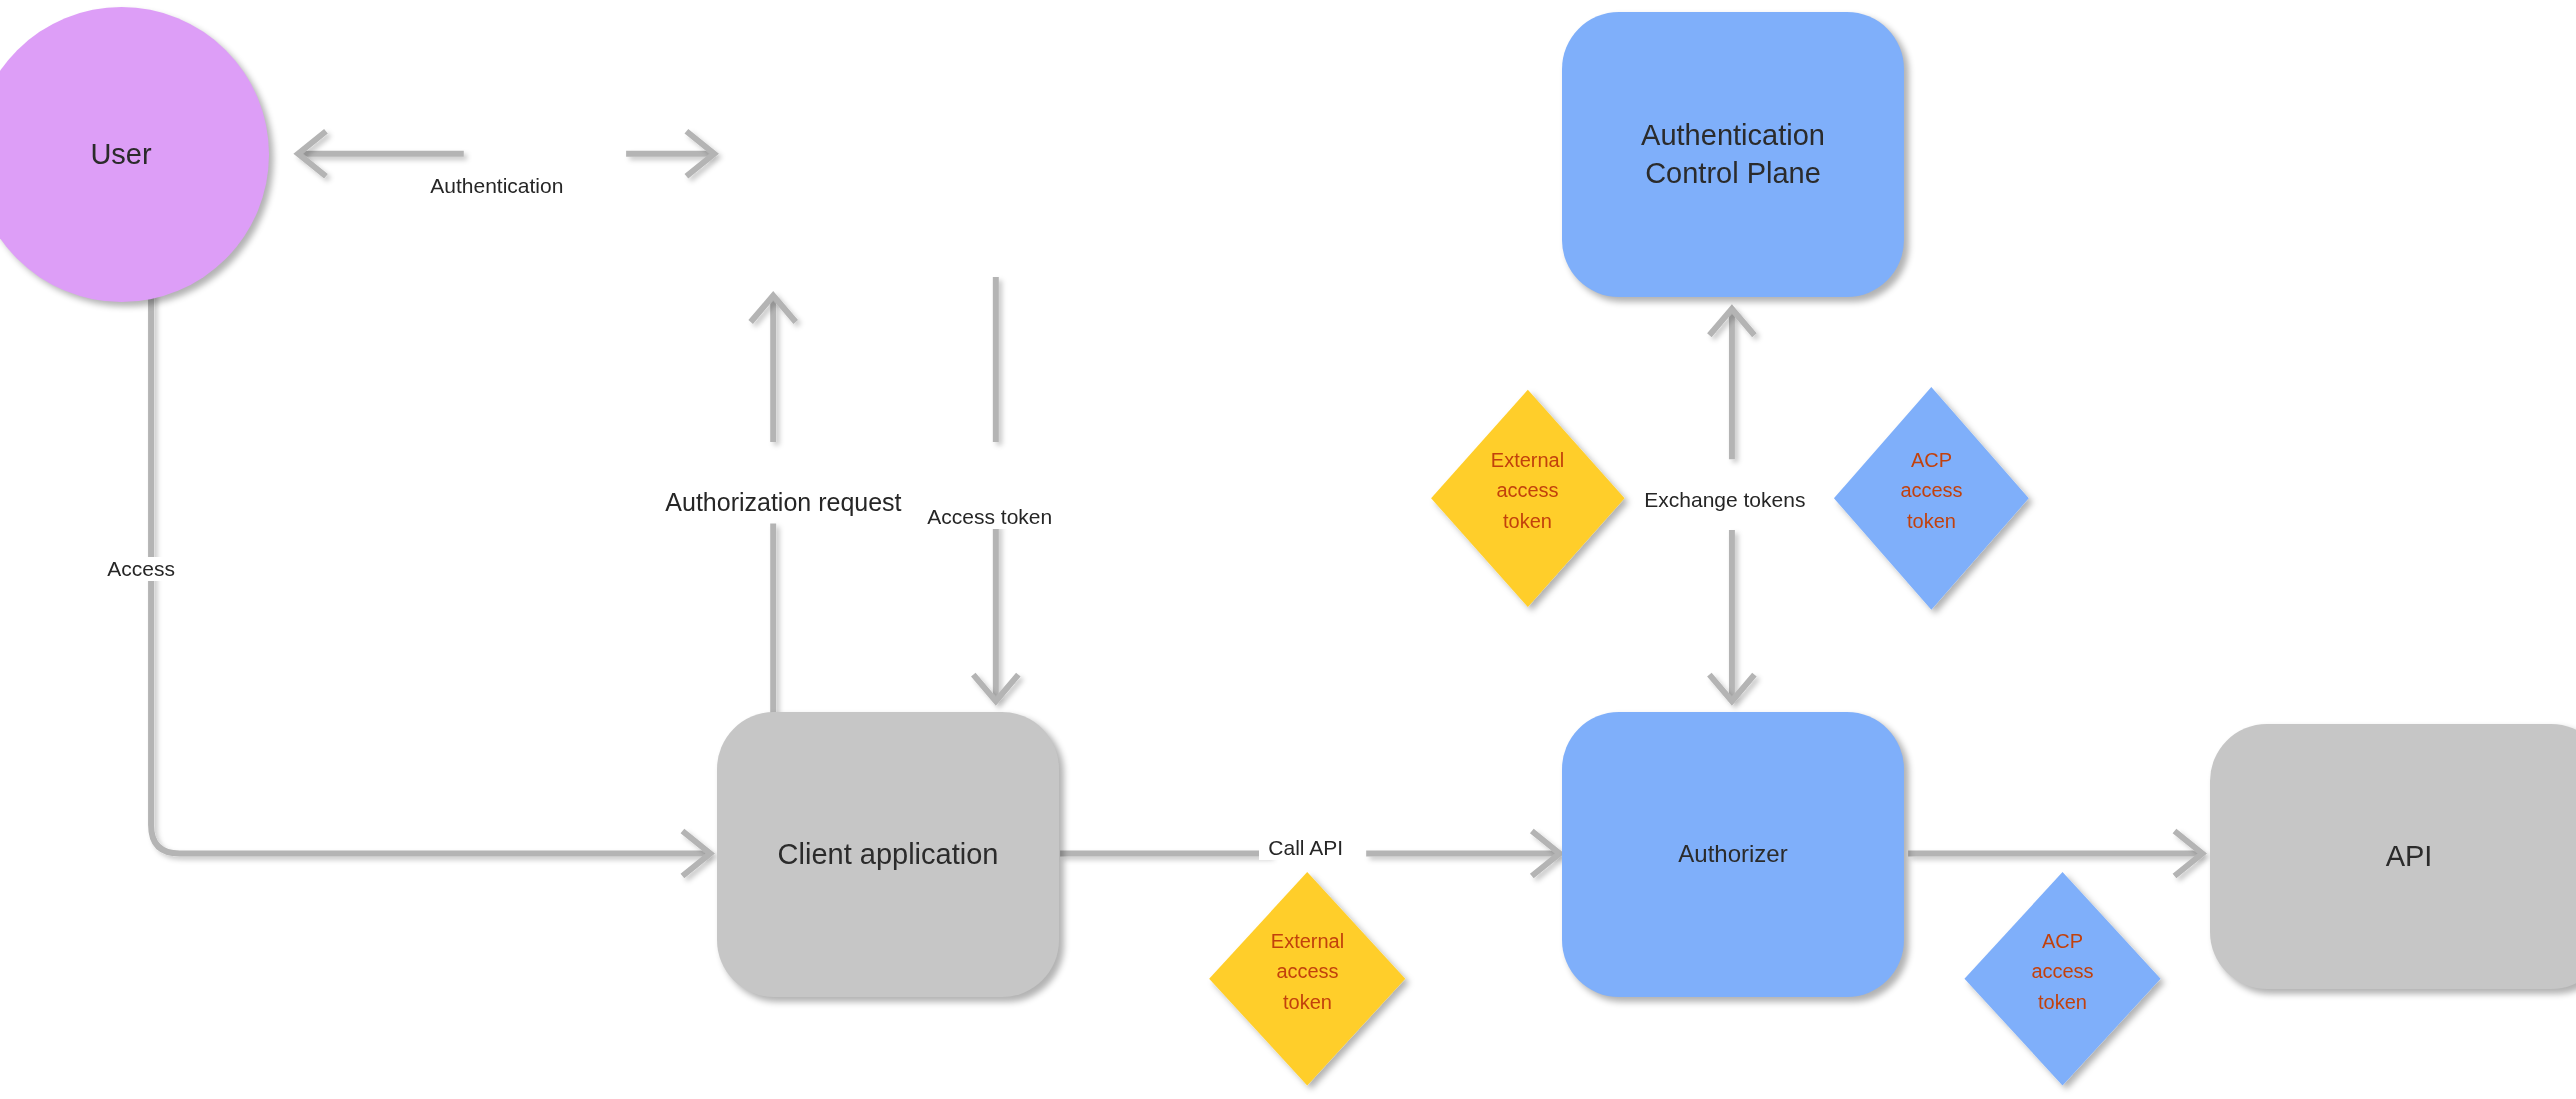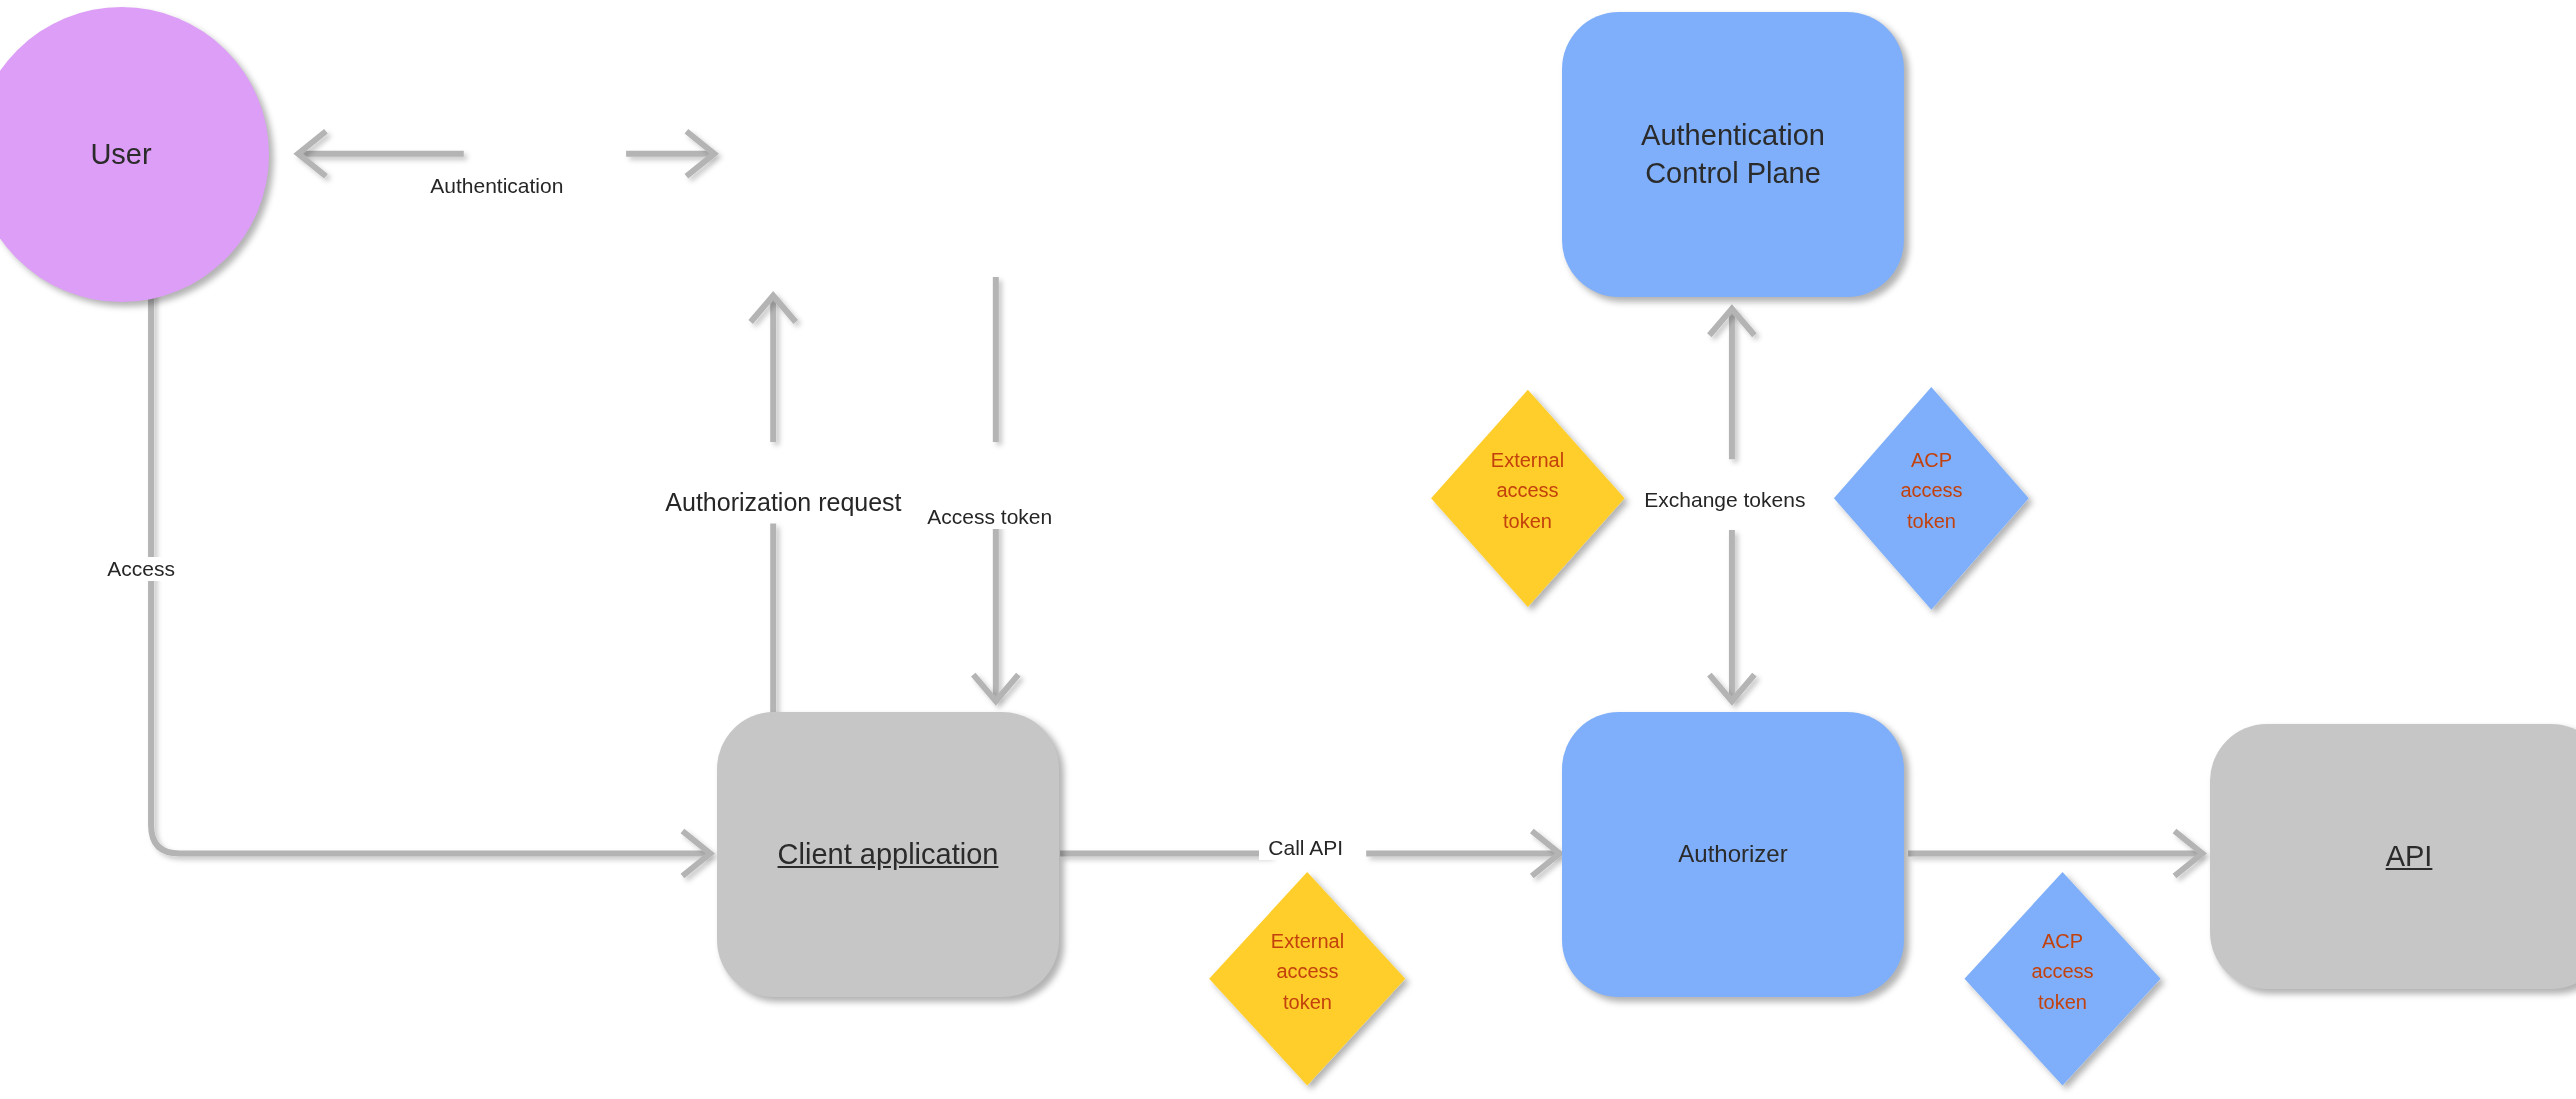--- a/index.html
+++ b/index.html
@@ -10,21 +10,21 @@
 
   .node { position:absolute; display:flex; align-items:center; justify-content:center;
           text-align:center; box-sizing:border-box; }
   .node .node-label { position:relative; z-index:2; line-height:1.28; white-space:pre-line; }
 
   .rrect { border-radius:57px; box-shadow:4.6px 4.6px 6px rgba(0,0,0,0.30); }
   .ellipse { border-radius:50%; box-shadow:4.6px 4.6px 6px rgba(0,0,0,0.30); }
 
   .node-yellow { background:#FFCE2B; }
   .node-blue   { background:#7FAFFA; }
-  .node-gray   { background:#C6C6C6;text-decoration:underline; }
+  .node-gray   { background:#C6C6C6; }
   .node-purple { background:#DD9EF7; }
 
   .dlabel { position:absolute; z-index:6; color:#c2410c; text-align:center;
             line-height:1.52; white-space:pre-line; pointer-events:none; }
 
   .edge-label { position:absolute; z-index:7; color:#262626; white-space:nowrap;
                 background:#ffffff; padding:0 9.3px; }
 </style>
 </head>
 <body>

